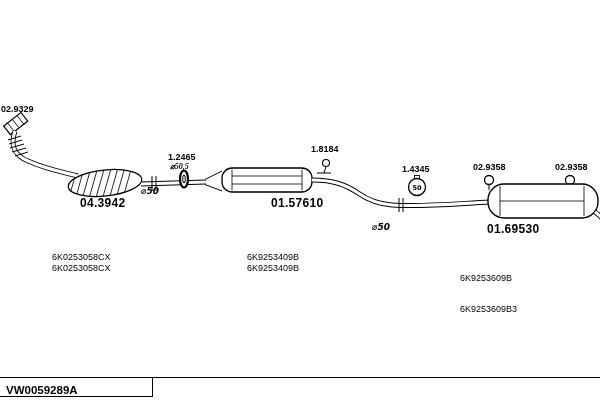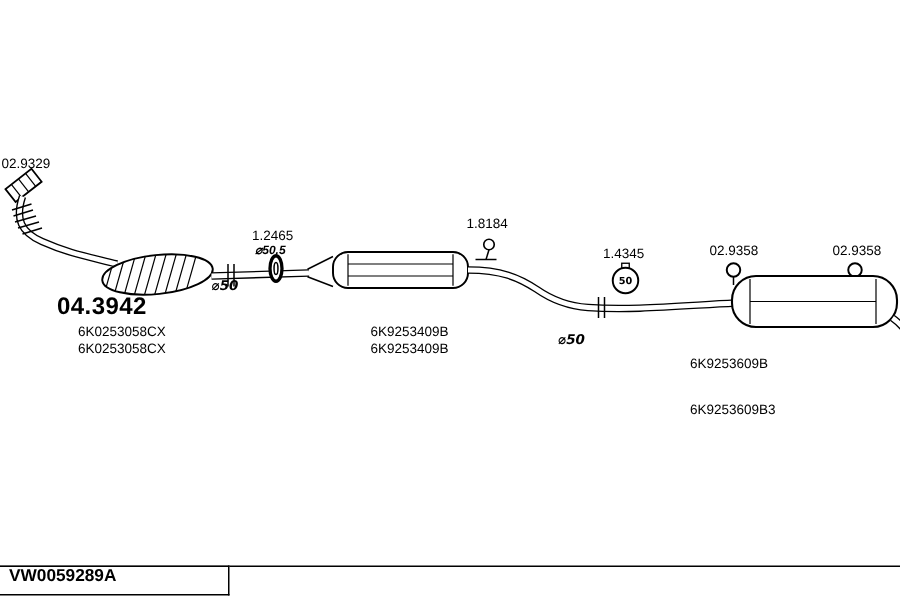--- a/index.html
+++ b/index.html
@@ -4,30 +4,30 @@
 <style>
   html,body{margin:0;padding:0;background:#fff;}
   .page{position:relative;width:600px;height:400px;background:#ffffff;overflow:hidden;
         font-family:"Liberation Sans","DejaVu Sans",sans-serif;color:#000;}
   svg.art{position:absolute;left:0;top:0;}
   .po{fill:none;stroke:#000;stroke-width:5;}
   .pi{fill:none;stroke:#fff;stroke-width:3.2;}
   .rib{stroke:#000;stroke-width:1;}
   .thin{stroke:#000;stroke-width:0.8;fill:none;}
   .lbl{position:absolute;white-space:nowrap;line-height:1;}
-  .small-code{font-size:9px;font-weight:400;}
+  .small-code{font-size:9px;font-weight:700;}
   .dia{font-size:9px;font-weight:700;font-style:italic;font-family:"DejaVu Sans",sans-serif;margin-top:32px;}
-  .dia-sub{font-size:8px;font-weight:700;font-style:italic;font-family:Liberation Sans, sans-serif;}
-  .big-code{font-size:16px;font-weight:700;letter-spacing:0.3px;}
-  .oem{font-size:9px;font-weight:400;}
+  .dia-sub{font-size:8px;font-weight:700;font-style:italic;font-family:Liberation Serif, serif;}
+  .big-code{font-size:12px;font-weight:700;letter-spacing:0.3px;margin-left:42px;}
+  .oem{font-size:9px;font-weight:400;margin-top:36px;}
   .ring-num{font-size:6.5px;font-weight:700;font-family:"DejaVu Sans",sans-serif;}
   .footer-rule{position:absolute;left:0;top:377px;width:600px;border-top:1.5px solid #000;}
   .footer-box{position:absolute;left:0;top:377px;width:153px;height:20px;box-sizing:border-box;
               border-top:1.5px solid #000;border-right:1.5px solid #000;border-bottom:1.5px solid #000;
-              display:flex;align-items:flex-start;padding-left:6px;background:#fff;}
+              display:flex;align-items:flex-end;padding-left:6px;background:#fff;}
   .footer-text{font-size:11.5px;font-weight:700;}
 </style>
 </head>
 <body>
 
 <div class="page">
 
   <svg class="art" width="600" height="400" viewBox="0 0 600 400">
     <defs>
       <clipPath id="catclip">
@@ -145,23 +145,25 @@
   <div class="lbl small-code" style="left:402px;top:165px">1.4345</div>
 
   <div class="lbl small-code" style="left:473px;top:163px">02.9358</div>
 
   <div class="lbl small-code" style="left:555px;top:163px">02.9358</div>
 
   <div class="lbl big-code" style="left:38px;top:197px">04.3942</div>
   <div class="lbl oem" style="left:52px;top:217px">6K0253058CX</div>
   <div class="lbl oem" style="left:52px;top:228px">6K0253058CX</div>
 
+  <div class="lbl big-code" style="left:229px;top:197px">01.57610</div>
   <div class="lbl oem" style="left:247px;top:217px">6K9253409B</div>
   <div class="lbl oem" style="left:247px;top:228px">6K9253409B</div>
 
+  <div class="lbl big-code" style="left:445px;top:223px">01.69530</div>
   <div class="lbl oem" style="left:460px;top:238px">6K9253609B</div>
   <div class="lbl oem" style="left:460px;top:269px">6K9253609B3</div>
 
   <div class="footer-rule"></div>
   <div class="footer-box">
     <span class="footer-text">VW0059289A</span>
   </div>
 
 </div>
 

